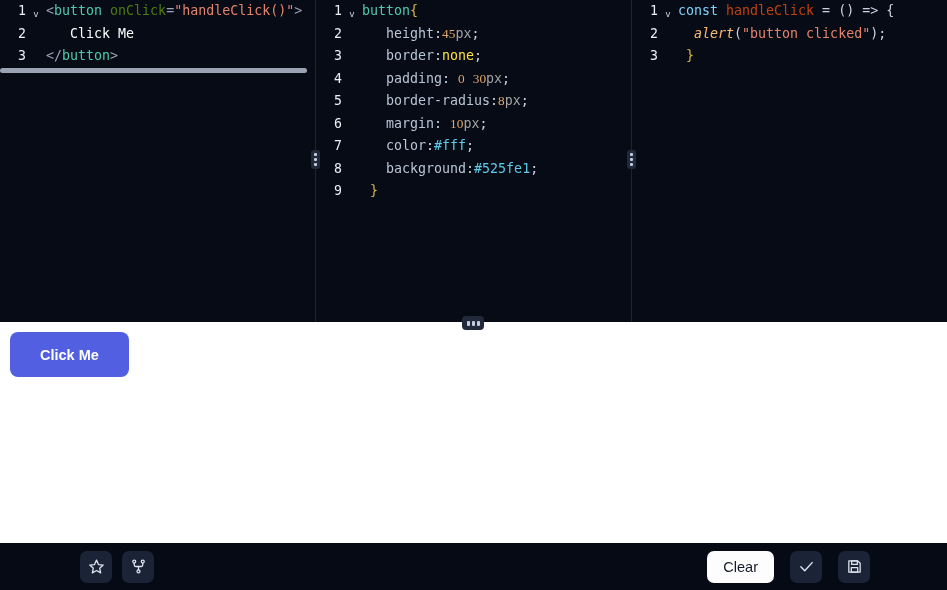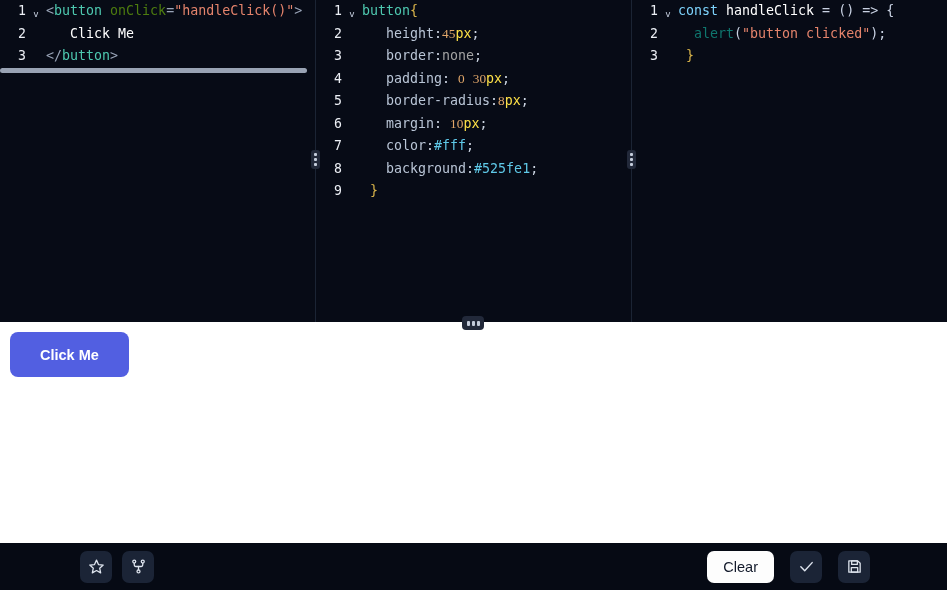--- a/index.html
+++ b/index.html
@@ -93,27 +93,27 @@
   
   .t-punct   { color: #9aa5b8; }
   .t-tag     { color: #4ec9b0; }
   .t-attr    { color: #4d7c0f; }
   .t-string  { color: #e5846c; }
   .t-text    { color: #ffffff; }
   .t-sel     { color: #4ec9b0; }
   .t-brace   { color: #d9b44a; }
   .t-prop    { color: #b9c5d6; }
   .t-num     { color: #e2a76a; font-family: Liberation Serif, serif; }
-  .t-unit    { color: #fde047; }
-  .t-kwval   { color: #a3a3a3; }
+  .t-unit    { color: #a3a3a3; }
+  .t-kwval   { color: #fde047; }
   .t-hex     { color: #5fc9e8; }
   .t-semi    { color: #cdd6e3; }
   .t-kw      { color: #7dd3fc; }
-  .t-ident   { color: #ffffff; }
-  .t-func    { color: #0f766e; }
+  .t-ident   { color: #c2410c; }
+  .t-func    { color: #fdba74; font-style: italic; }
   .t-op      { color: #c9d2e3; }
 
   
   .h-scroll {
     position: absolute;
     left: 0;
     top: 68px;
     width: 315px;
     height: 5px;
     background: transparent;

